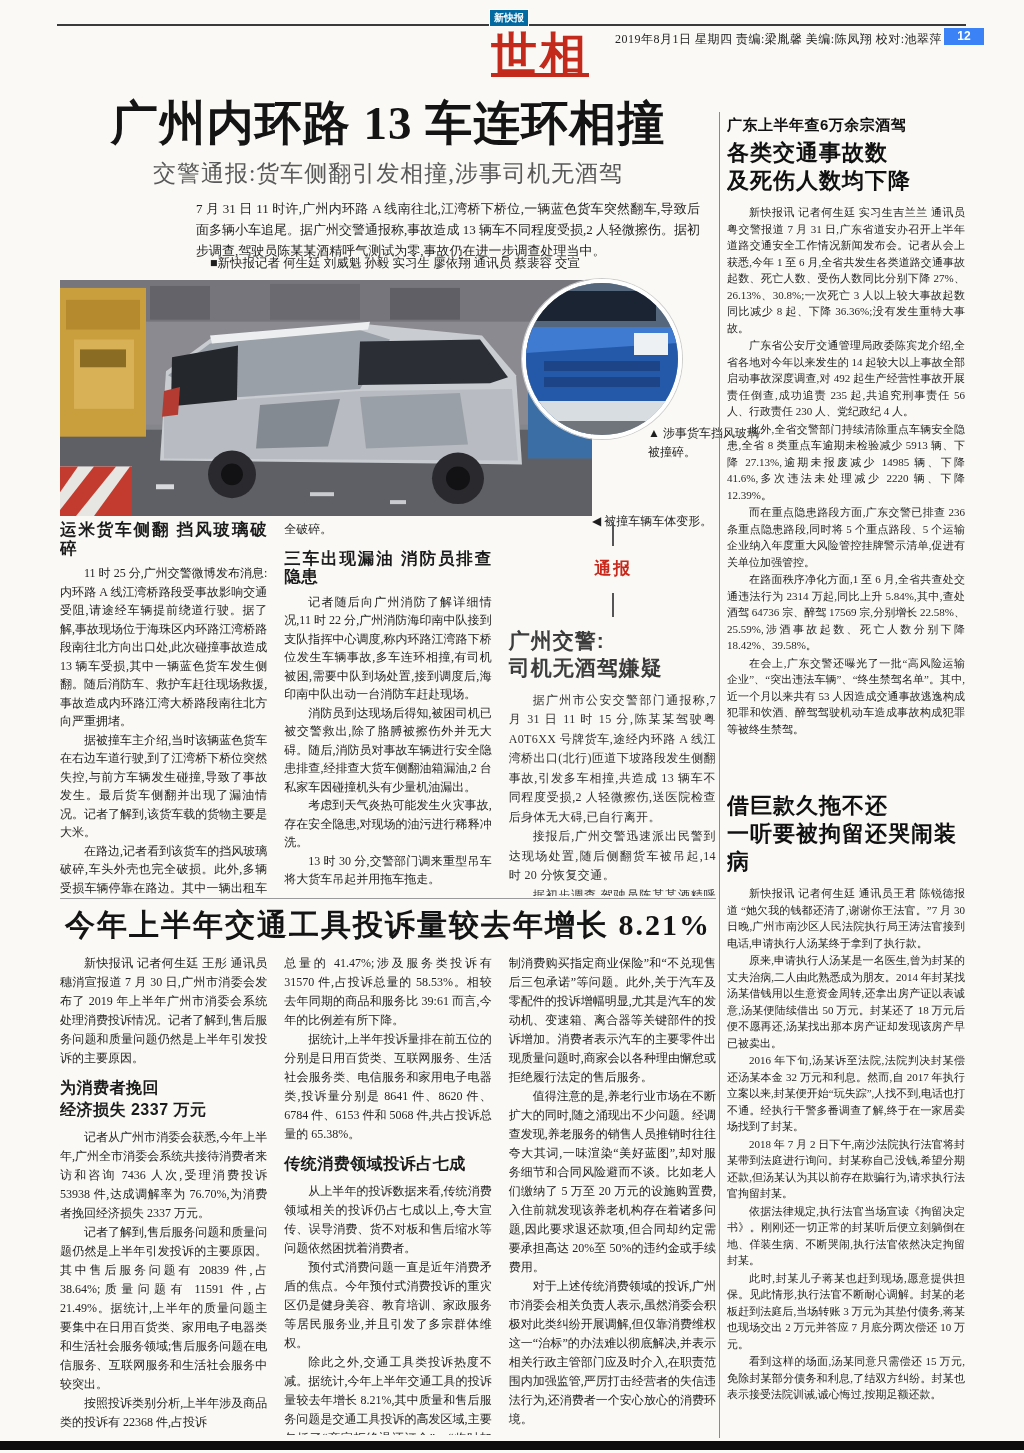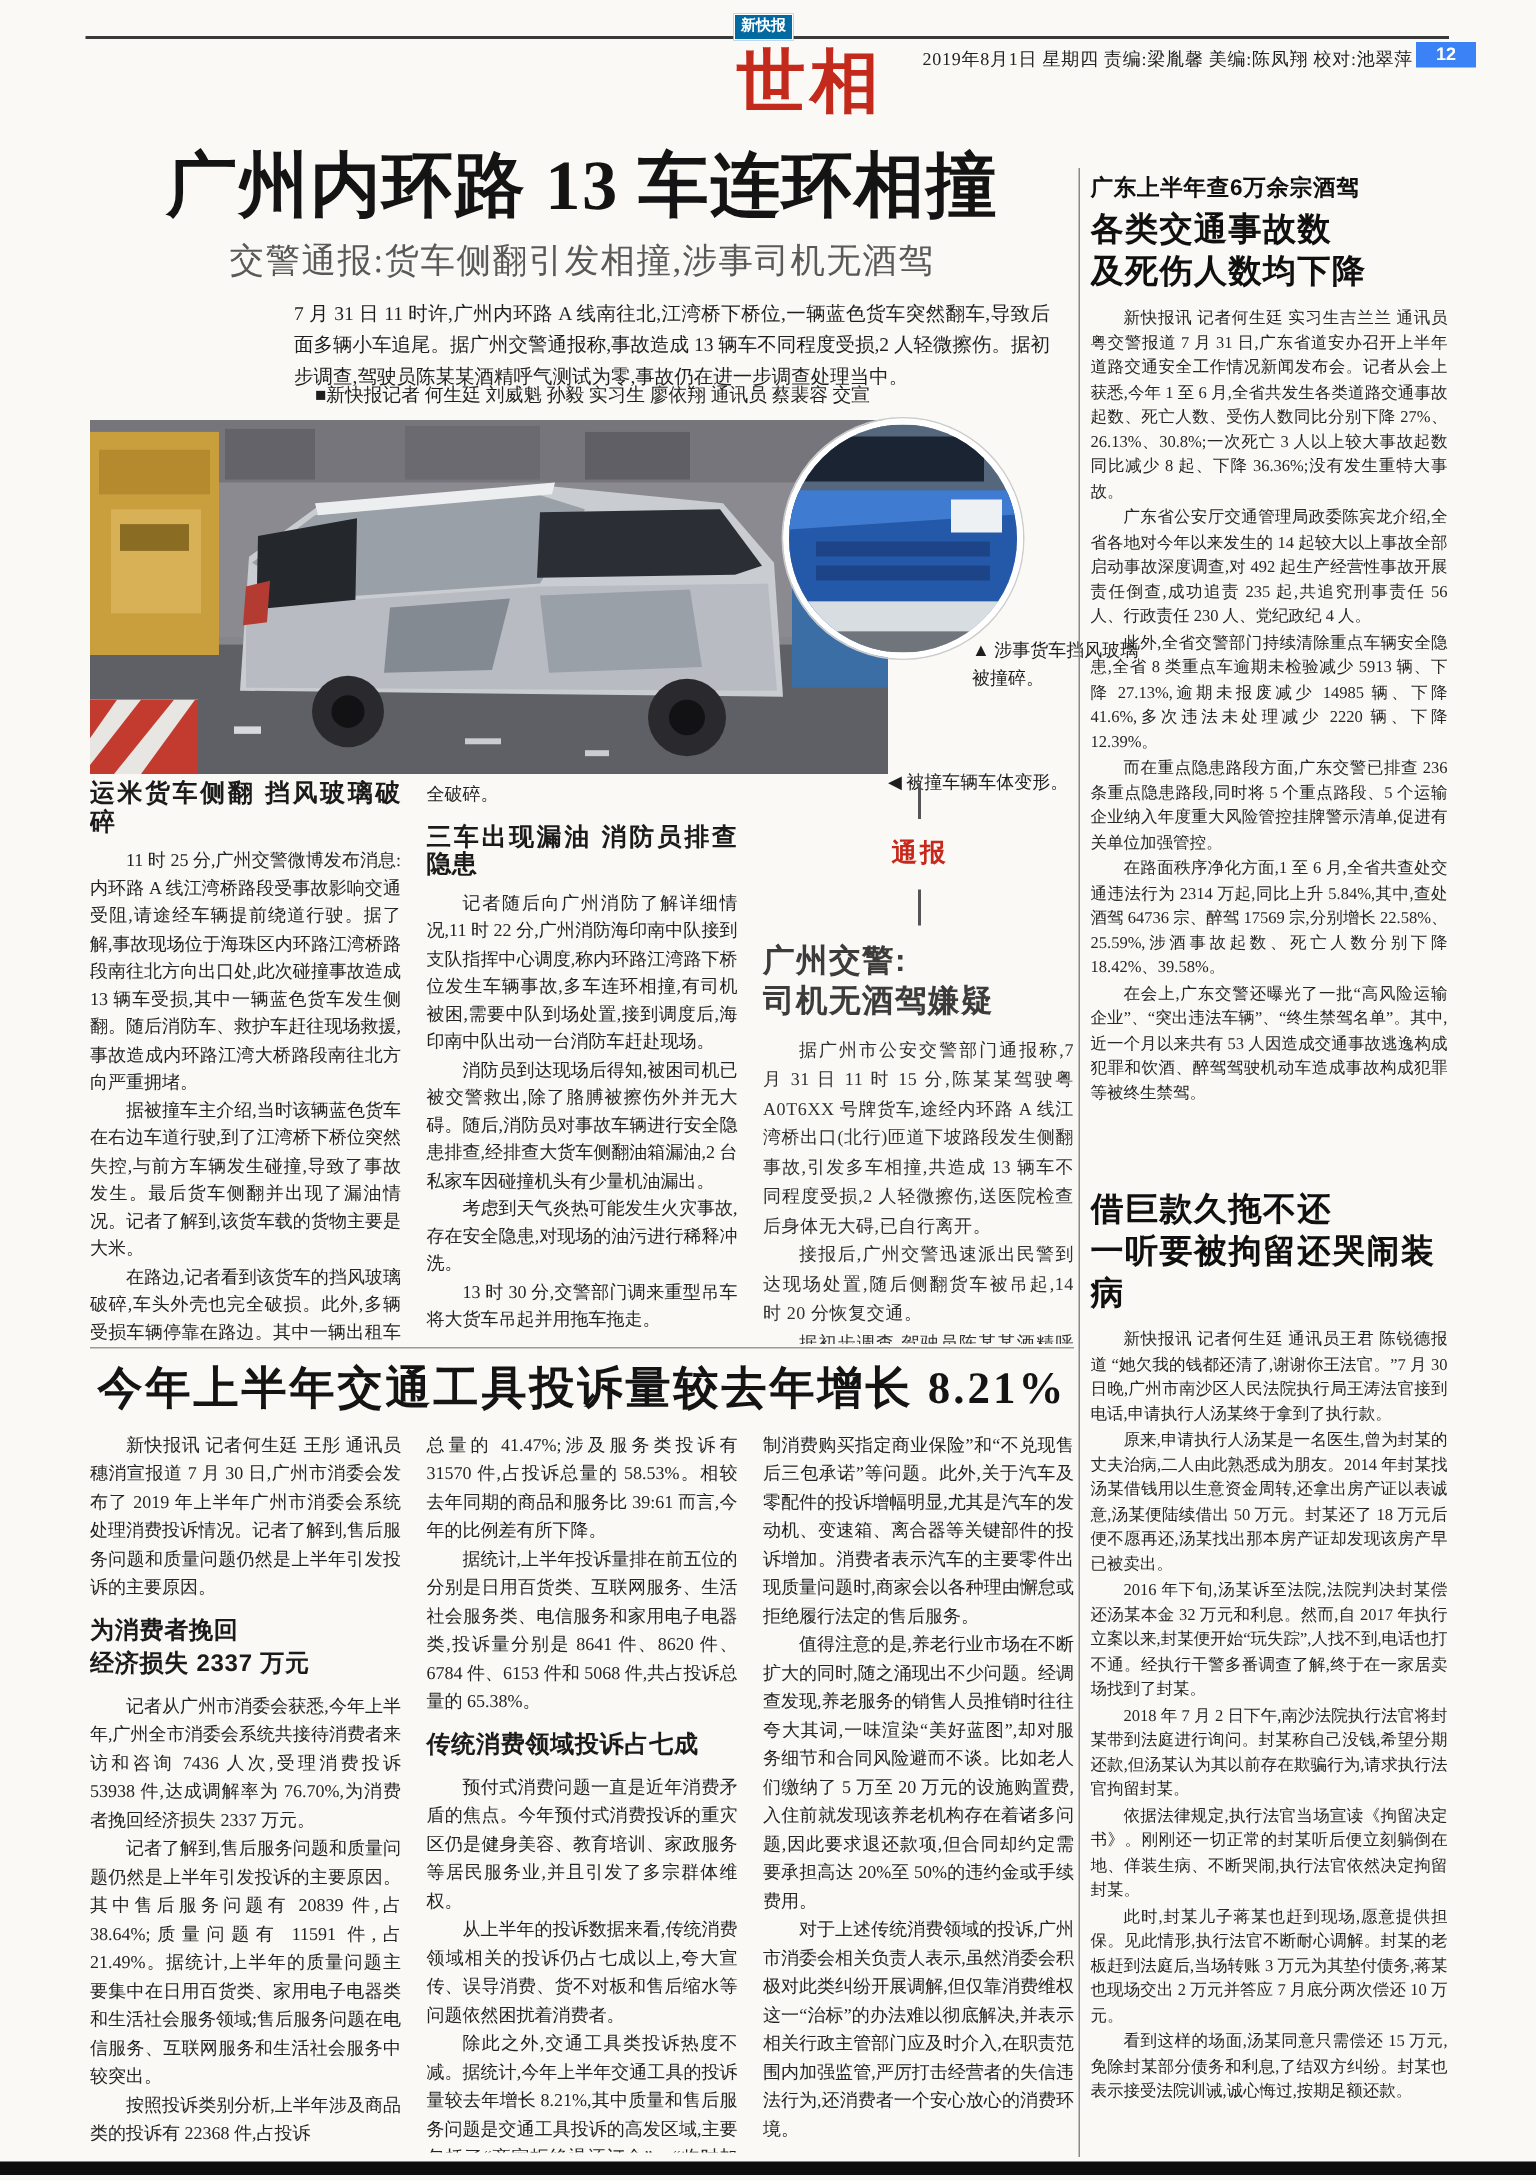--- a/index.html
+++ b/index.html
@@ -6,21 +6,21 @@
   body{width:1024px;height:1453px;background:#efece6;font-family:"Liberation Serif","DejaVu Serif",serif;}
   .page{position:relative;width:1024px;height:1453px;background:#fbf9f5;overflow:hidden;color:#222;}
   .abs{position:absolute;}
   .sans{font-family:"Liberation Sans","DejaVu Sans",sans-serif;}
   p{margin:0;text-indent:2em;}
   .cont p:first-child{text-indent:0;}
 
   
   .top-rule{left:57px;top:24px;width:909px;height:2px;background:#3a3a3a;}
   .brand-box{left:489px;top:9px;background:#0369a1;color:#fff;font-size:10px;line-height:14px;padding:1px 4px;border:1px solid #fff;font-weight:bold;}
-  .section-title{left:491px;top:24px;font-size:46px;font-weight:bold;color:#c32a1c;letter-spacing:3px;}
+  .section-title{left:491px;top:24px;font-size:46px;font-weight:bold;color:#c32a1c;letter-spacing:3px;text-decoration:underline;}
   .dateline{top:31px;right:82px;font-size:12px;color:#222;letter-spacing:0.5px;}
   .page-num{left:944px;top:28px;width:40px;height:17px;background:#3b82f6;color:#fff;font-size:12px;font-weight:bold;text-align:center;line-height:17px;}
 
   
   .headline{left:60px;top:92px;width:656px;font-size:47px;font-weight:bold;color:#141414;text-align:center;letter-spacing:1px;}
   .subheadline{left:60px;top:158px;width:656px;font-size:23px;color:#595959;text-align:center;letter-spacing:1px;}
   .lead{left:196px;top:198px;width:504px;font-size:13px;line-height:21px;text-align:justify;color:#1e1e1e;}
   .byline{left:196px;top:255px;width:504px;font-size:12.5px;color:#1e1e1e;padding-left:14px;}
 
   
@@ -184,22 +184,22 @@
           <p>按照投诉类别分析,上半年涉及商品类的投诉有 22368 件,占投诉</p>
         </div>
     </div>
     <div class="col">
       <div class="cont">
           <p>总量的 41.47%;涉及服务类投诉有 31570 件,占投诉总量的 58.53%。相较去年同期的商品和服务比 39:61 而言,今年的比例差有所下降。</p>
           <p>据统计,上半年投诉量排在前五位的分别是日用百货类、互联网服务、生活社会服务类、电信服务和家用电子电器类,投诉量分别是 8641 件、8620 件、6784 件、6153 件和 5068 件,共占投诉总量的 65.38%。</p>
         </div>
       <div class="b-subhead sans">传统消费领域投诉占七成</div>
       <div>
+          <p>从上半年的投诉数据来看,传统消费领域相关的投诉仍占七成以上,夸大宣传、误导消费、货不对板和售后缩水等问题依然困扰着消费者。</p>
           <p>预付式消费问题一直是近年消费矛盾的焦点。今年预付式消费投诉的重灾区仍是健身美容、教育培训、家政服务等居民服务业,并且引发了多宗群体维权。</p>
-          <p>从上半年的投诉数据来看,传统消费领域相关的投诉仍占七成以上,夸大宣传、误导消费、货不对板和售后缩水等问题依然困扰着消费者。</p>
           <p>除此之外,交通工具类投诉热度不减。据统计,今年上半年交通工具的投诉量较去年增长 8.21%,其中质量和售后服务问题是交通工具投诉的高发区域,主要包括了“商家拒绝退还订金”、“临时加价拨车”、“强</p>
         </div>
     </div>
     <div class="col">
       <div class="cont">
           <p>制消费购买指定商业保险”和“不兑现售后三包承诺”等问题。此外,关于汽车及零配件的投诉增幅明显,尤其是汽车的发动机、变速箱、离合器等关键部件的投诉增加。消费者表示汽车的主要零件出现质量问题时,商家会以各种理由懈怠或拒绝履行法定的售后服务。</p>
           <p>值得注意的是,养老行业市场在不断扩大的同时,随之涌现出不少问题。经调查发现,养老服务的销售人员推销时往往夸大其词,一味渲染“美好蓝图”,却对服务细节和合同风险避而不谈。比如老人们缴纳了 5 万至 20 万元的设施购置费,入住前就发现该养老机构存在着诸多问题,因此要求退还款项,但合同却约定需要承担高达 20%至 50%的违约金或手续费用。</p>
           <p>对于上述传统消费领域的投诉,广州市消委会相关负责人表示,虽然消委会积极对此类纠纷开展调解,但仅靠消费维权这一“治标”的办法难以彻底解决,并表示相关行政主管部门应及时介入,在职责范围内加强监管,严厉打击经营者的失信违法行为,还消费者一个安心放心的消费环境。</p>
         </div>
     </div>

